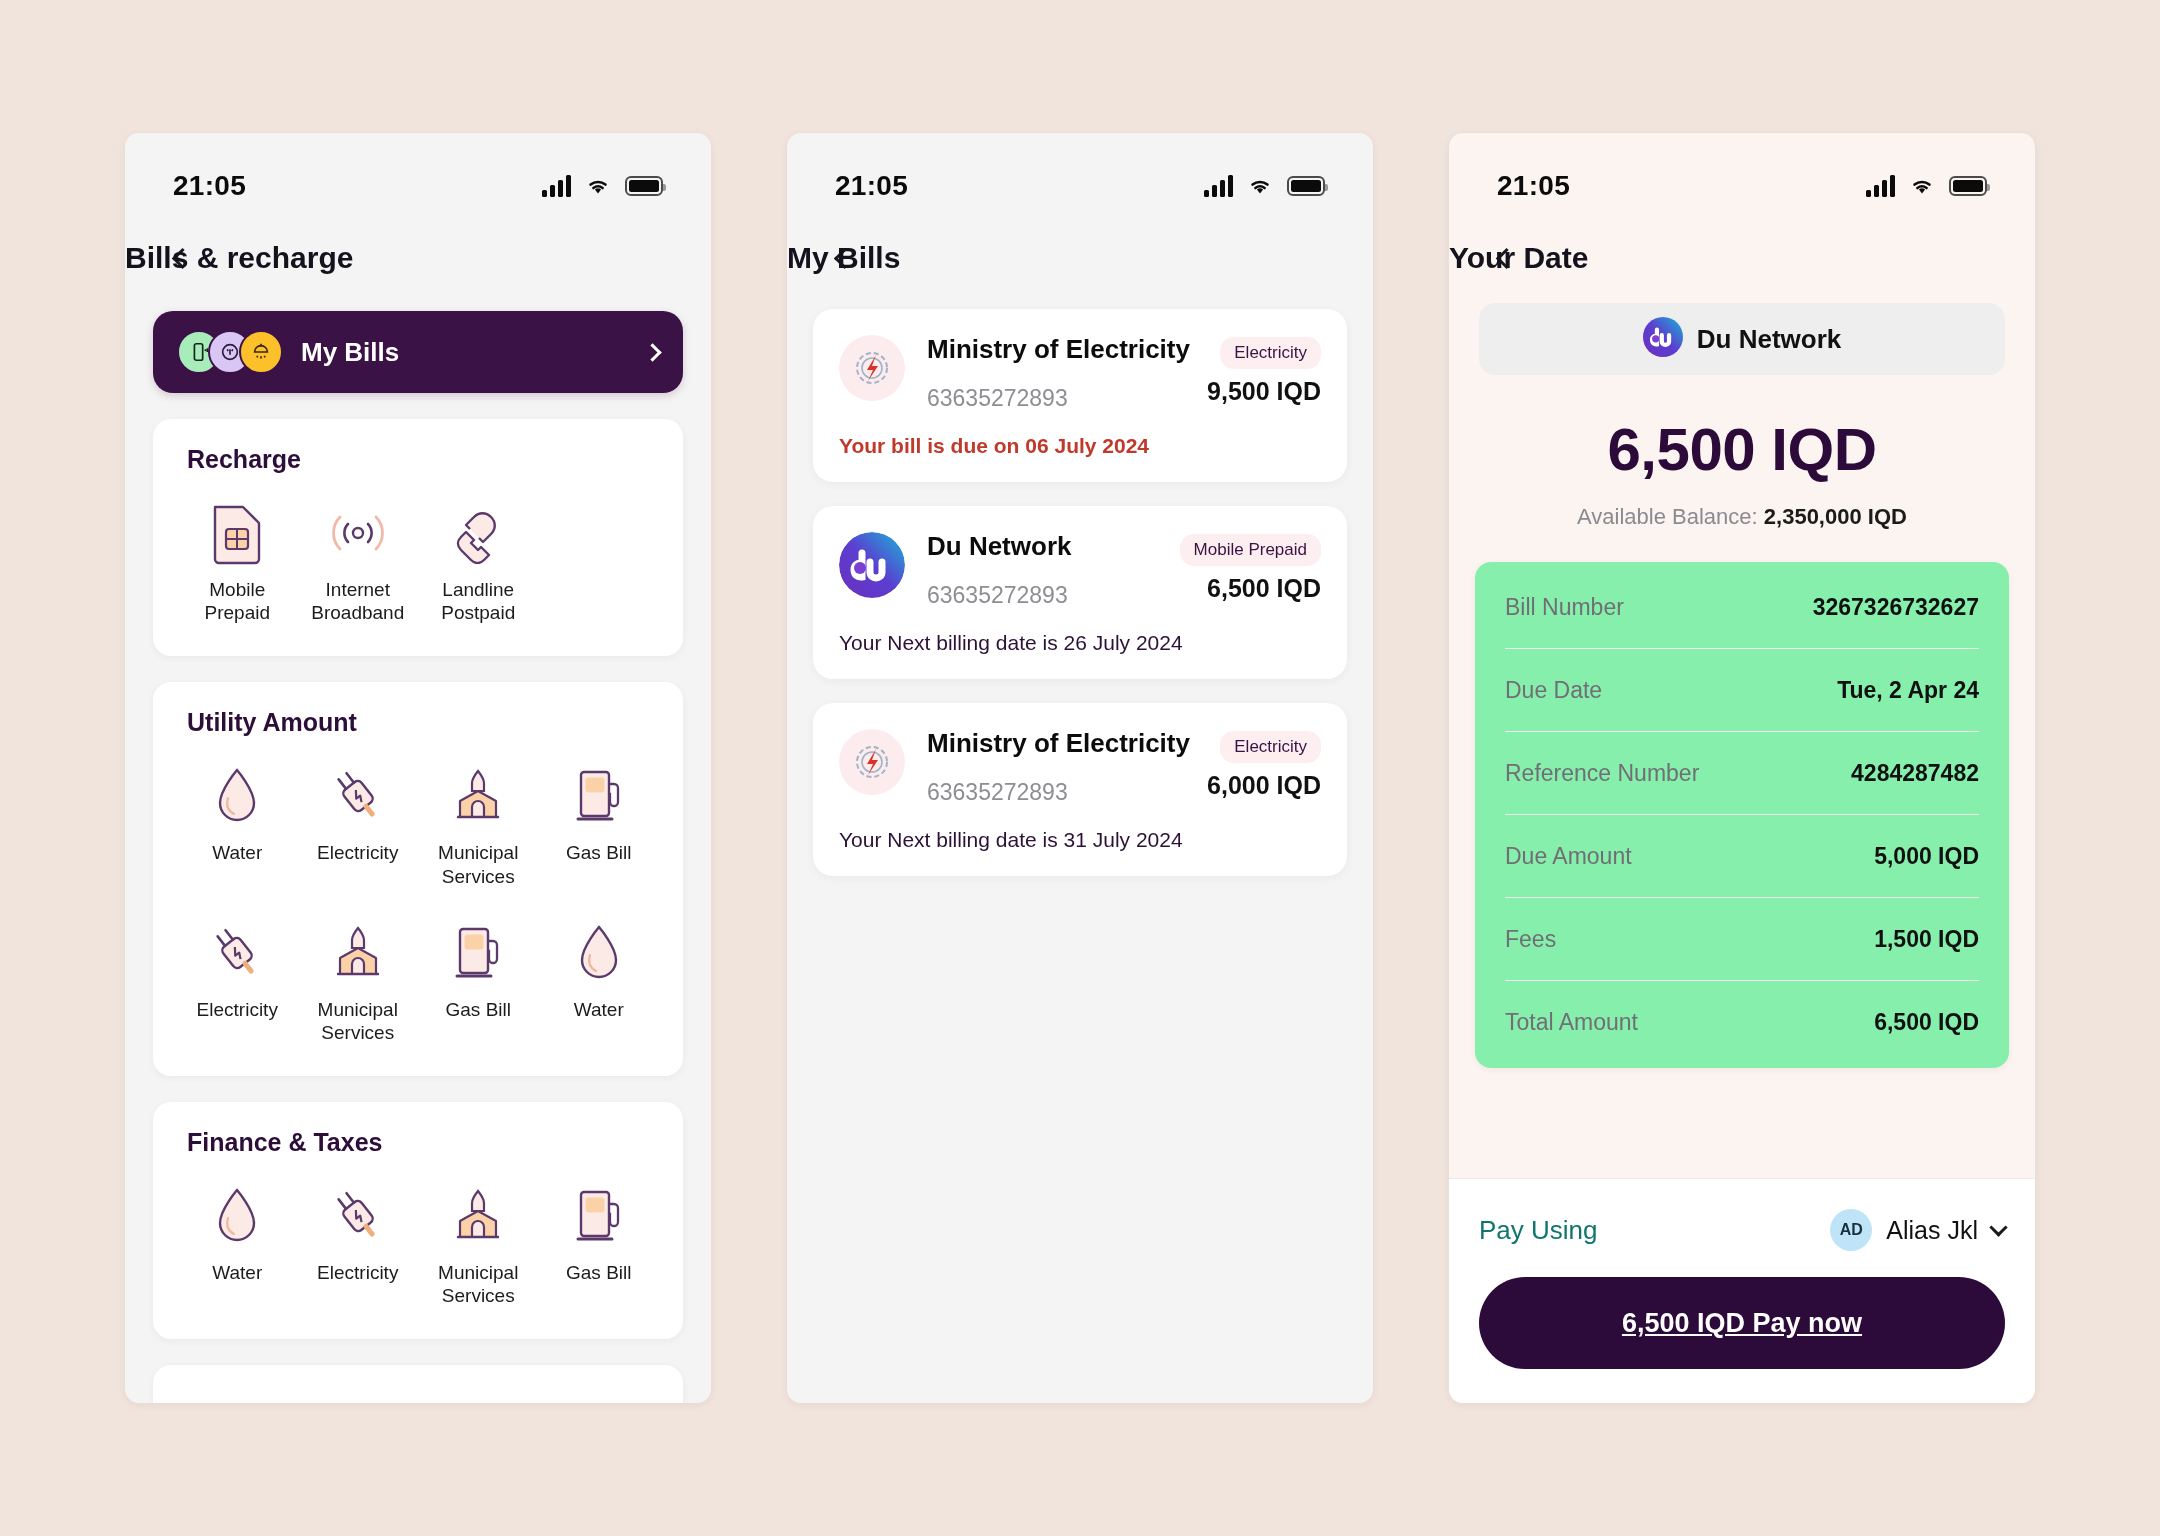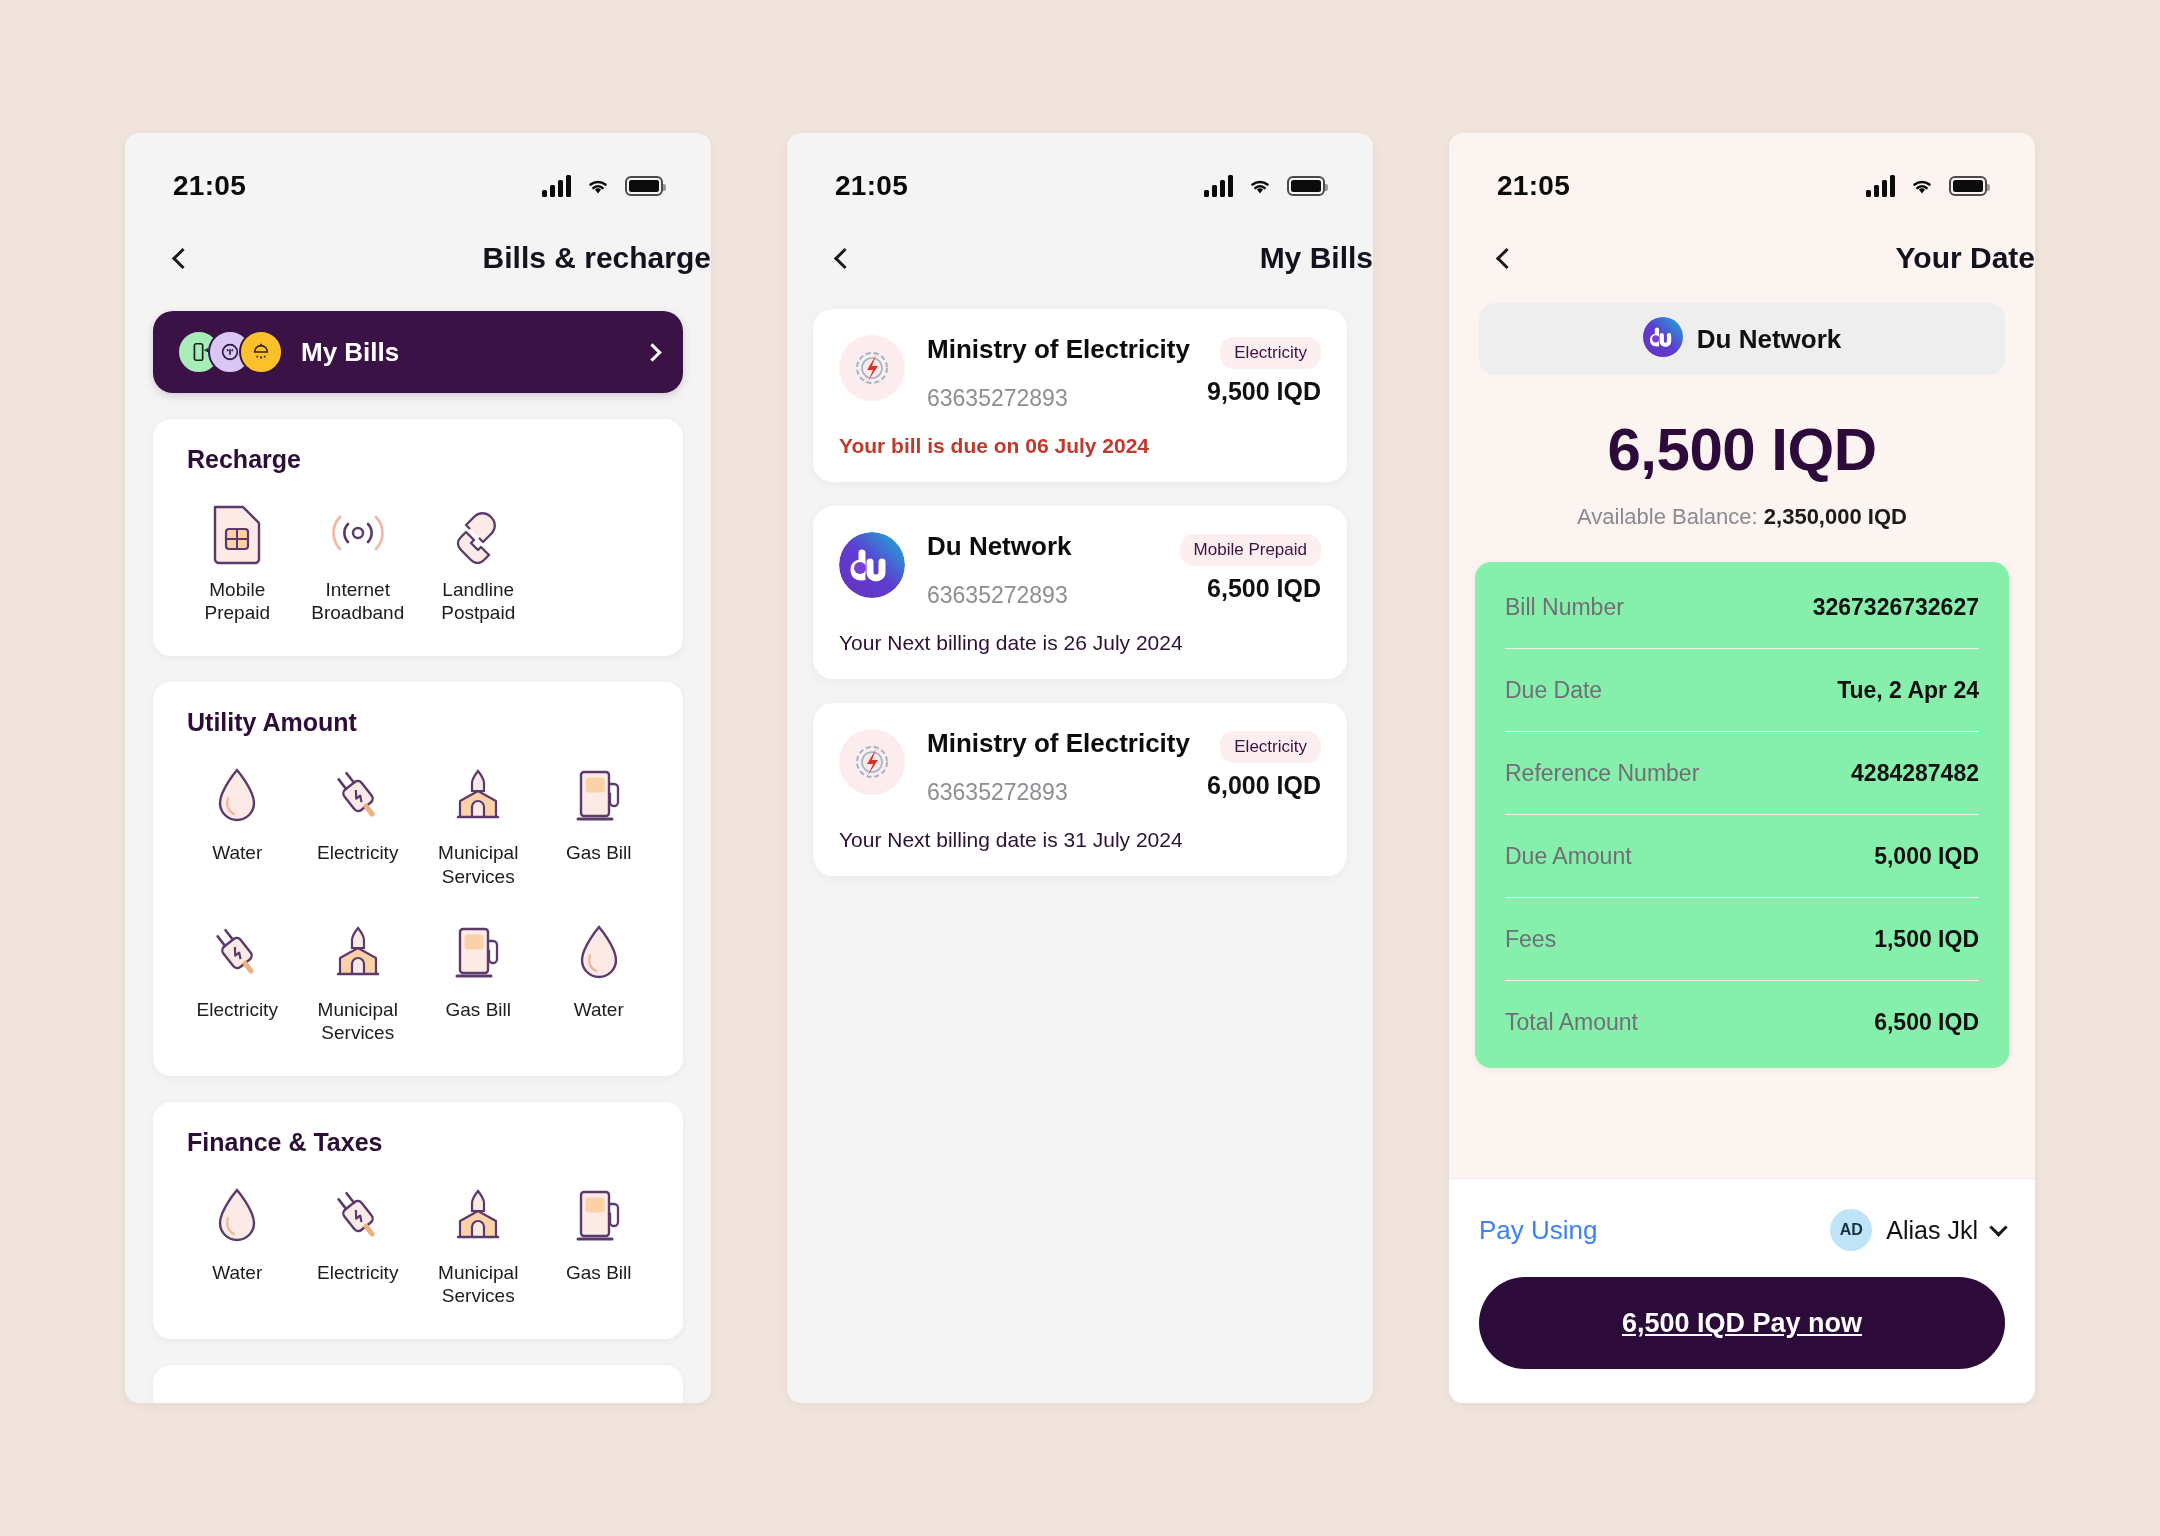--- a/index.html
+++ b/index.html
@@ -66,21 +66,21 @@
   .navbar {
     height: 82px; display: flex; align-items: center;
     padding: 0 34px; position: relative;
   }
   .back-btn {
     width: 46px; height: 46px; display:flex; align-items:center; justify-content:center;
     cursor: pointer;
   }
   .chev-left { width: 15px; height: 15px; border-left: 3.6px solid #1a1a1a; border-bottom: 3.6px solid #1a1a1a; transform: rotate(45deg); }
   .nav-title {
-    position: absolute; left: 0; right: 0; text-align: right;
+    position: absolute; left: 0; right: 0; text-align: left;
     font-size: 30px; font-weight: 700; color: #14121c; pointer-events: none;
   }
 
   
   .s1-body { padding: 12px 24px 0 24px; }
   .mybills-banner {
     background: #3b1245; border-radius: 20px;
     height: 82px; margin: 0 4px 26px 4px;
     display: flex; align-items: center; padding: 0 24px;
     cursor: pointer;
@@ -182,21 +182,21 @@
   .drow:last-child { border-bottom: none; }
   .dlabel { font-size: 23px; color: #6f6f75; }
   .dvalue { font-size: 23px; color: #111; font-weight: 700; }
 
   .paybar {
     position: absolute; left: 0; right: 0; bottom: 0;
     background: #fff; border-top: 1.5px solid #ececec;
     padding: 30px 30px 34px 30px;
   }
   .payusing-row { display:flex; align-items:center; justify-content:space-between; margin-bottom: 26px; }
-  .payusing-label { font-size: 26px; color: #3b82f6; }
+  .payusing-label { font-size: 26px; color: #0f766e; }
   .payusing-right { display: flex; align-items: center; gap: 14px; cursor: pointer; }
   .acct-avatar {
     width: 42px; height: 42px; border-radius: 50%; background: #bfe4f7;
     display: flex; align-items: center; justify-content: center;
     font-size: 16px; font-weight: 700; color: #17303d;
   }
   .acct-name { font-size: 25px; color: #111; }
   .chev-down {
     width: 13px; height: 13px; border-right: 3.2px solid #1b1b1b;
     border-bottom: 3.2px solid #1b1b1b; transform: rotate(45deg); margin-top:-6px;

